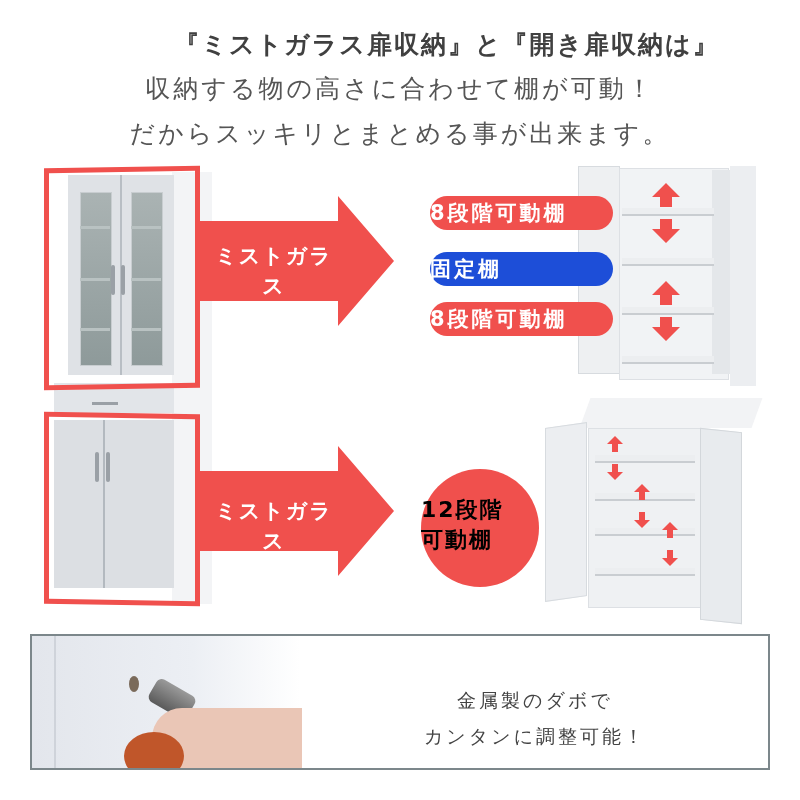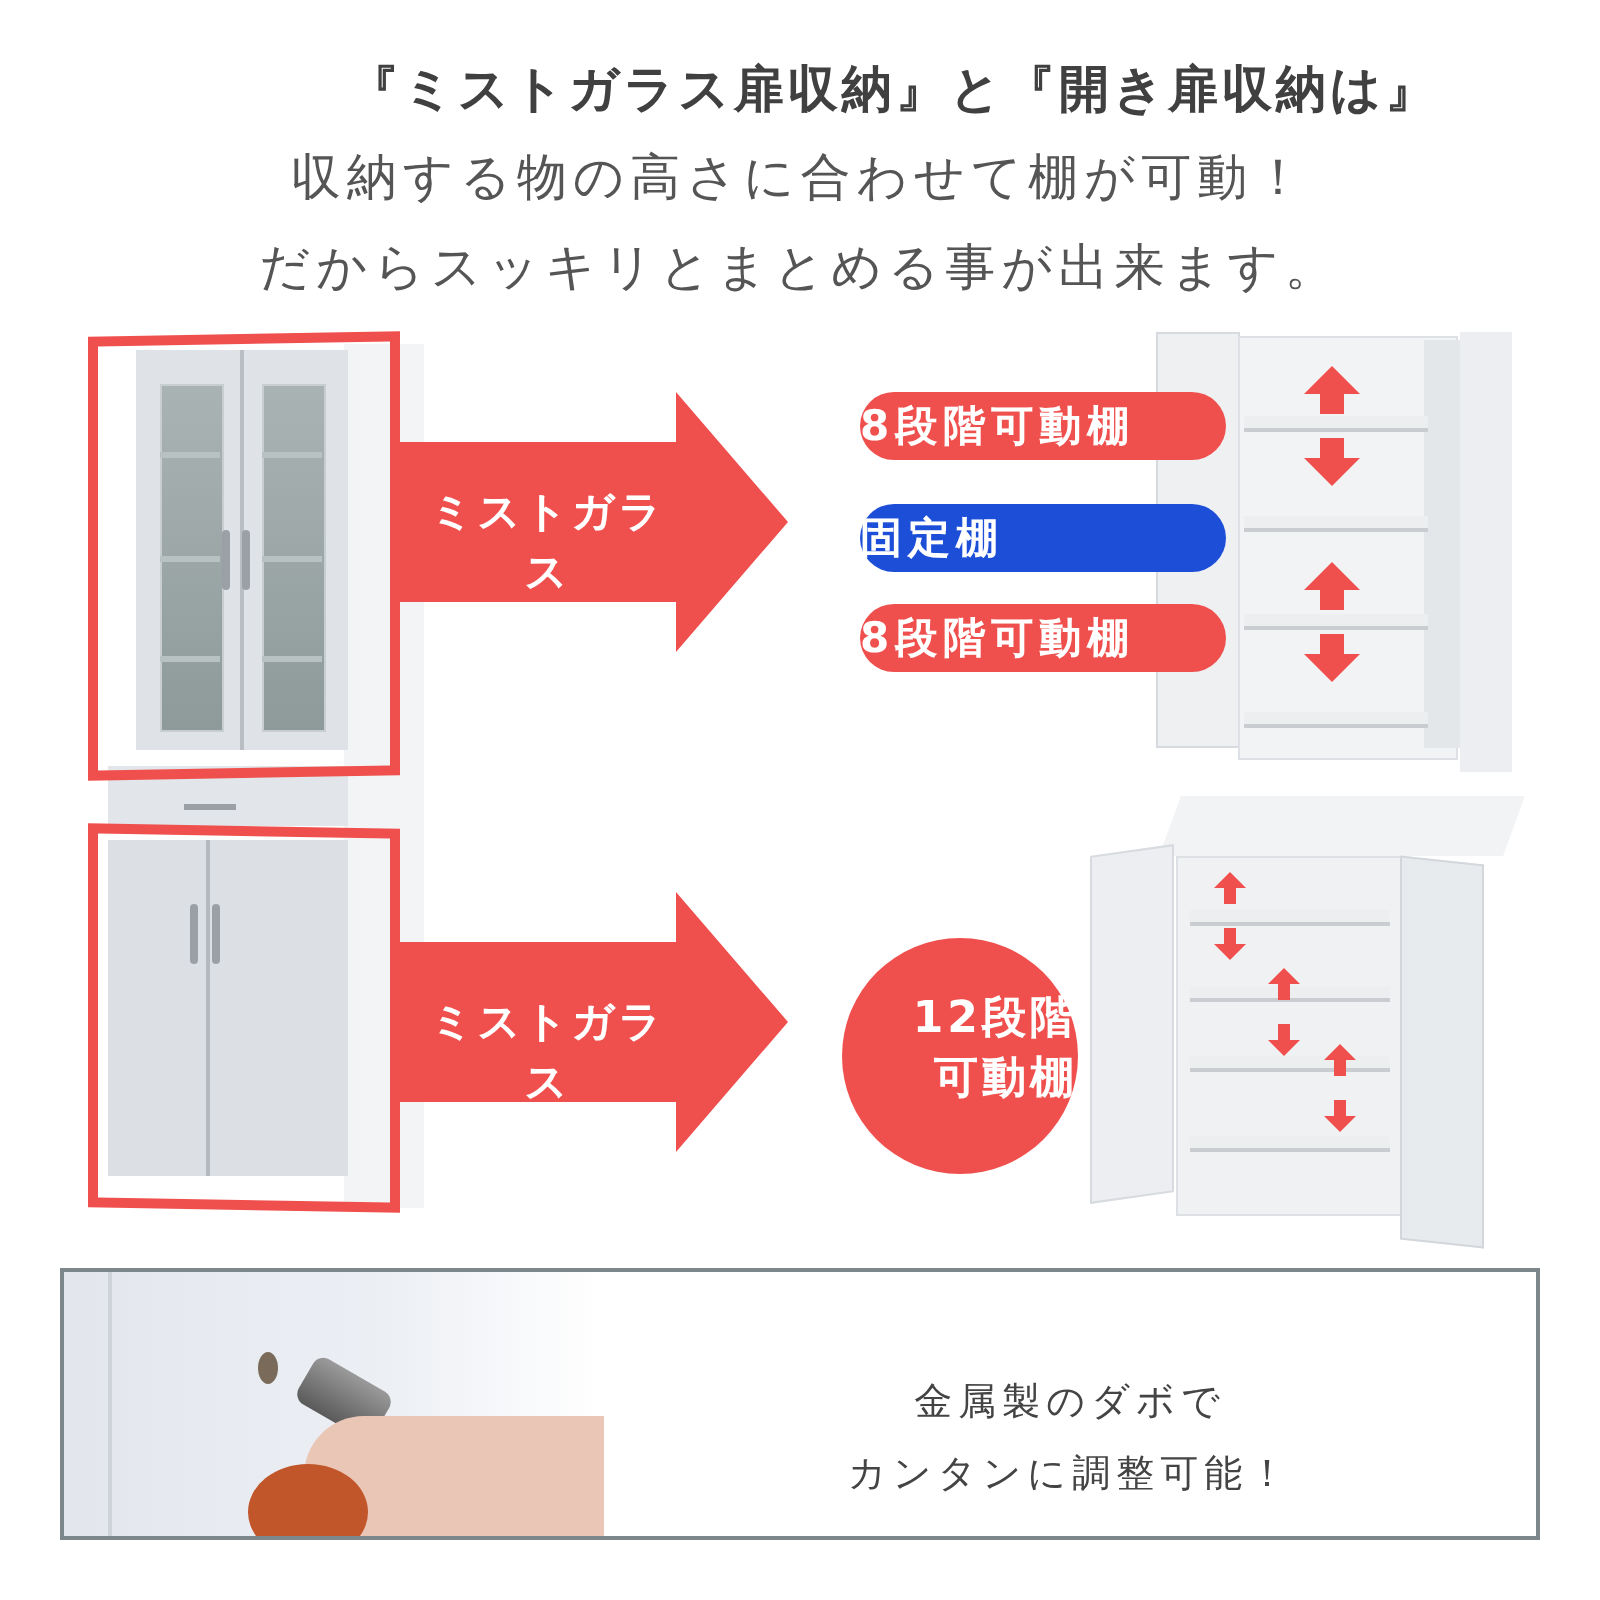--- a/index.html
+++ b/index.html
@@ -19,21 +19,21 @@
 
   .arrow { position:absolute; }
   .arrow-label { position:absolute; color:#fff; font-weight:bold; font-size:21px; letter-spacing:2px; text-align:center; line-height:30px; }
 
   .pill { position:absolute; height:34px; border-radius:17px; color:#fff; font-weight:bold;
           font-size:21px; letter-spacing:3px; text-align:left; line-height:34px; }
   .pill.red { background:#f0504d; }
   .pill.dark { background:#1d4ed8; }
 
   .circle { position:absolute; left:421px; top:469px; width:118px; height:118px; border-radius:50%;
-            background:#f0504d; color:#ffffff; font-weight:bold; font-size:22px; text-align:right; letter-spacing:2px; }
+            background:#f0504d; color:#000000; font-weight:bold; font-size:22px; text-align:left; letter-spacing:2px; }
 
   
   .rc { position:absolute; }
   .rshelf { position:absolute; height:6px; background:#eceef0; border-bottom:2px solid #c9cdd1; }
 
   .pickup { position:absolute; left:30px; top:634px; width:740px; height:136px; border:2px solid #7c878b;
             box-sizing:border-box; background:#fff; overflow:hidden; }
   .pickup-photo { position:absolute; left:0; top:0; width:268px; height:132px;
                   background:linear-gradient(90deg,#e3e6ec 0%,#eceff4 60%,#ffffff 100%); }
   .pk-title { position:absolute; left:268px; width:470px; top:12px; text-align:center; font-family:"DejaVu Serif","Liberation Serif",serif;

